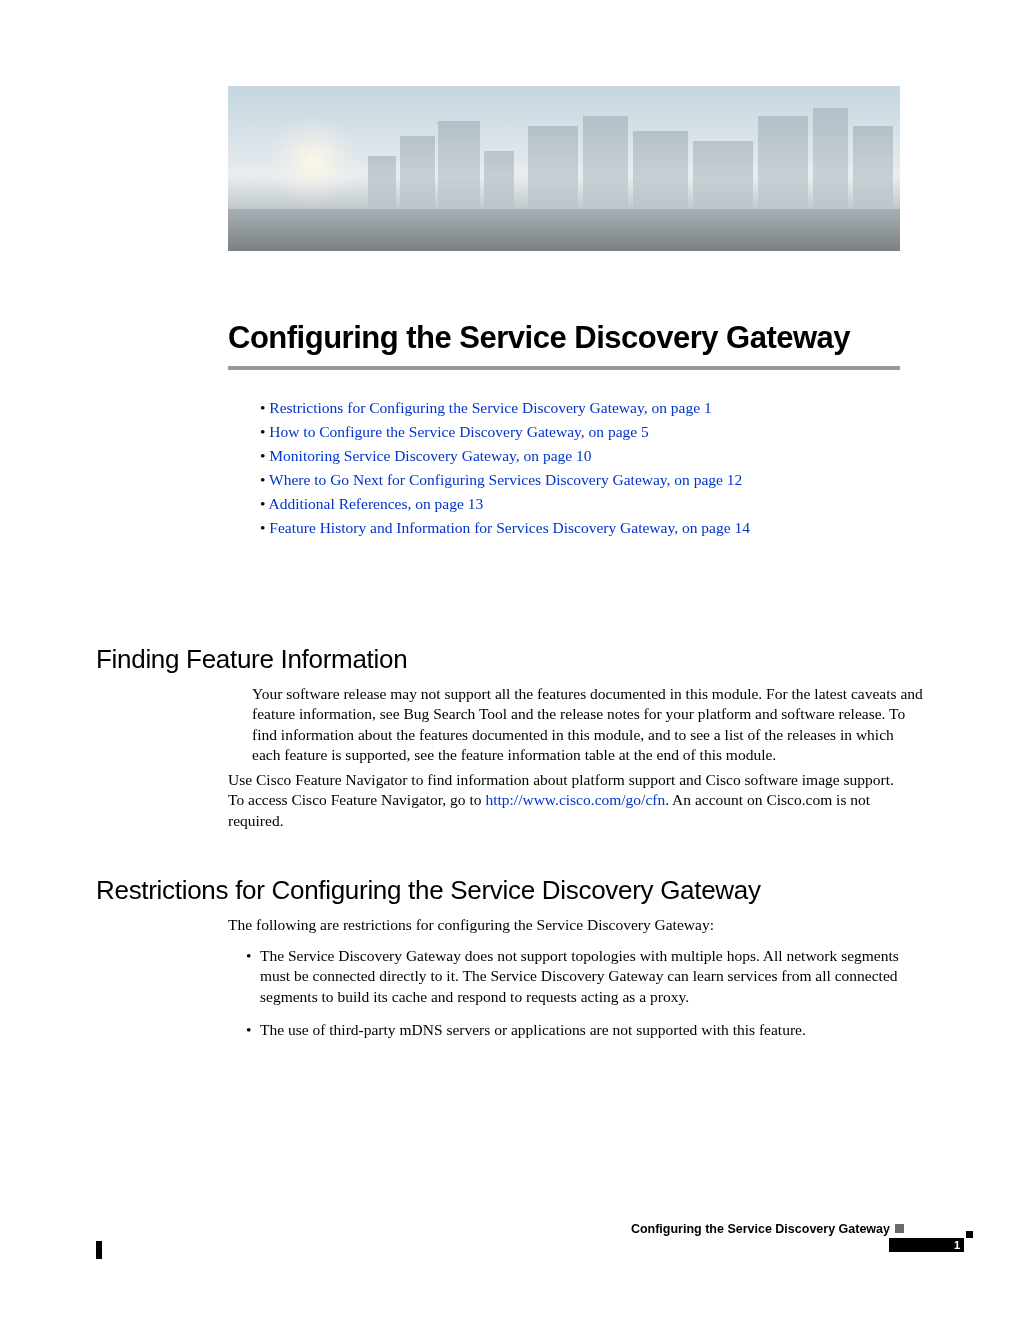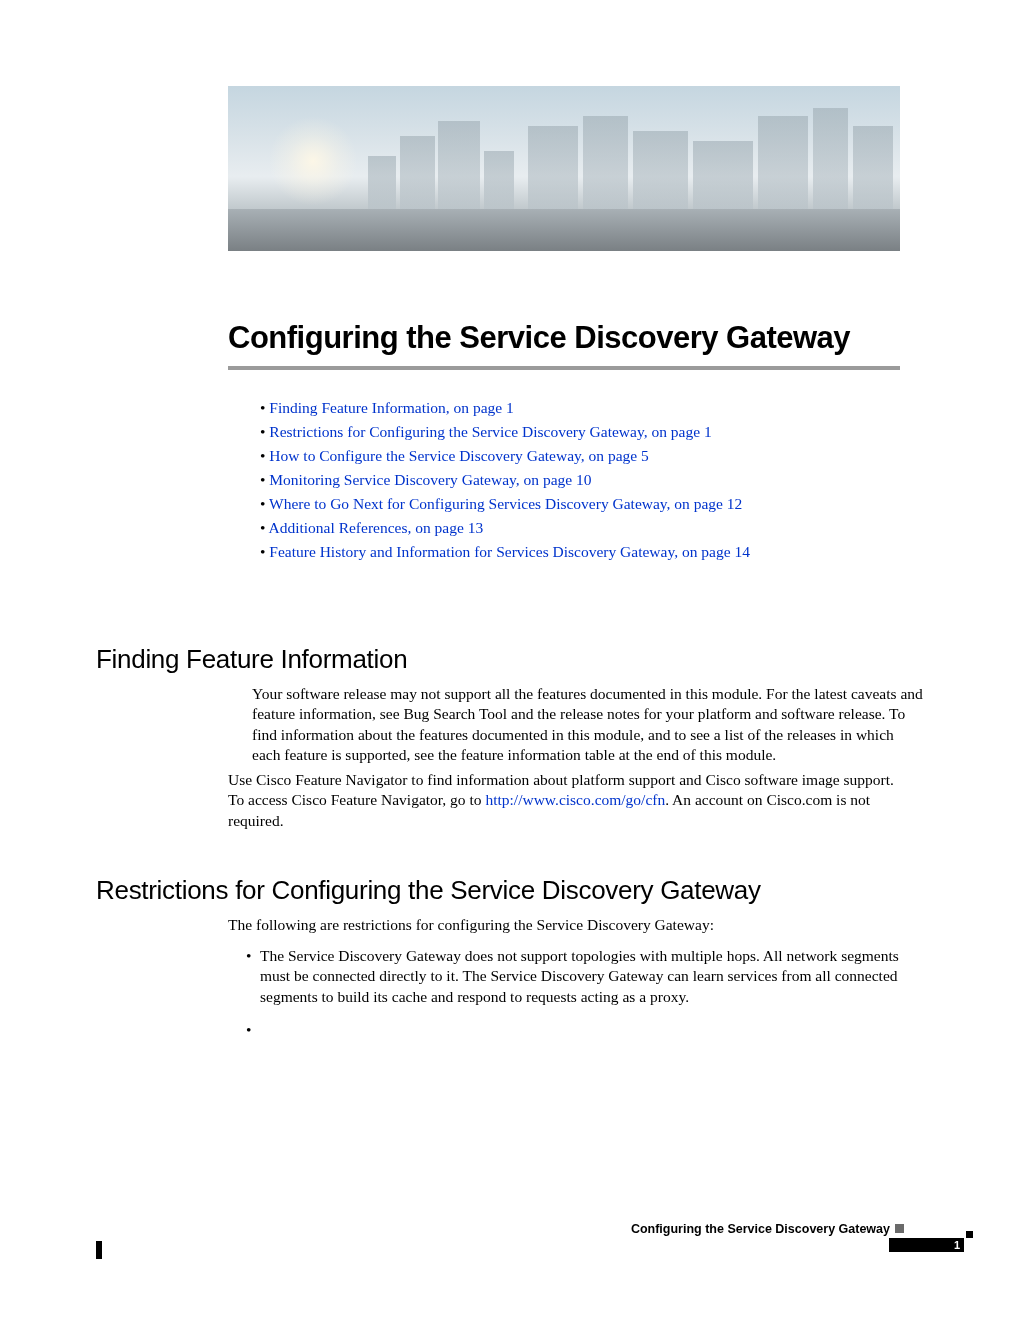--- a/index.html
+++ b/index.html
@@ -171,21 +171,20 @@
   <div class="building b9"></div>
   <div class="building b10"></div>
   <div class="building b11"></div>
   <div class="ground"></div>
 </div>
 
 <div class="main-title">Configuring the Service Discovery Gateway</div>
 <div class="title-rule"></div>
 
 <div class="toc">
-  <div class="row"><span class="bullet">• </span><span class="linktext">Finding Feature Information, on page 1</span></div>
   <div class="row"><span class="bullet">• </span><span class="linktext">Restrictions for Configuring the Service Discovery Gateway, on page 1</span></div>
   <div class="row"><span class="bullet">• </span><span class="linktext">How to Configure the Service Discovery Gateway, on page 5</span></div>
   <div class="row"><span class="bullet">• </span><span class="linktext">Monitoring Service Discovery Gateway, on page 10</span></div>
   <div class="row"><span class="bullet">• </span><span class="linktext">Where to Go Next for Configuring Services Discovery Gateway, on page 12</span></div>
   <div class="row"><span class="bullet">• </span><span class="linktext">Additional References, on page 13</span></div>
   <div class="row"><span class="bullet">• </span><span class="linktext">Feature History and Information for Services Discovery Gateway, on page 14</span></div>
 </div>
 
 <div id="h2-finding" class="h2">Finding Feature Information</div>
 
@@ -198,20 +197,21 @@
 <div id="h2-restrictions" class="h2">Restrictions for Configuring the Service Discovery Gateway</div>
 
 <div id="para-res-intro" class="body-para">The following are restrictions for configuring the Service Discovery Gateway:</div>
 
 <div id="res-item-1" class="res-list">
   <span class="bullet">•</span>
   <span>The Service Discovery Gateway does not support topologies with multiple hops. All network segments must be connected directly to it. The Service Discovery Gateway can learn services from all connected segments to build its cache and respond to requests acting as a proxy.</span>
 </div>
 <div id="res-item-2" class="res-list">
   <span class="bullet">•</span>
+  <span>The use of third-party mDNS servers or applications are not supported with this feature.</span>
 </div>
 
 <div class="footer-title">Configuring the Service Discovery Gateway</div>
 <div class="footer-sq1"></div>
 <div class="footer-bar"></div>
 <div class="footer-pagenum">1</div>
 <div class="footer-sq2"></div>
 <div class="left-bar"></div>
 
 </body></html>

